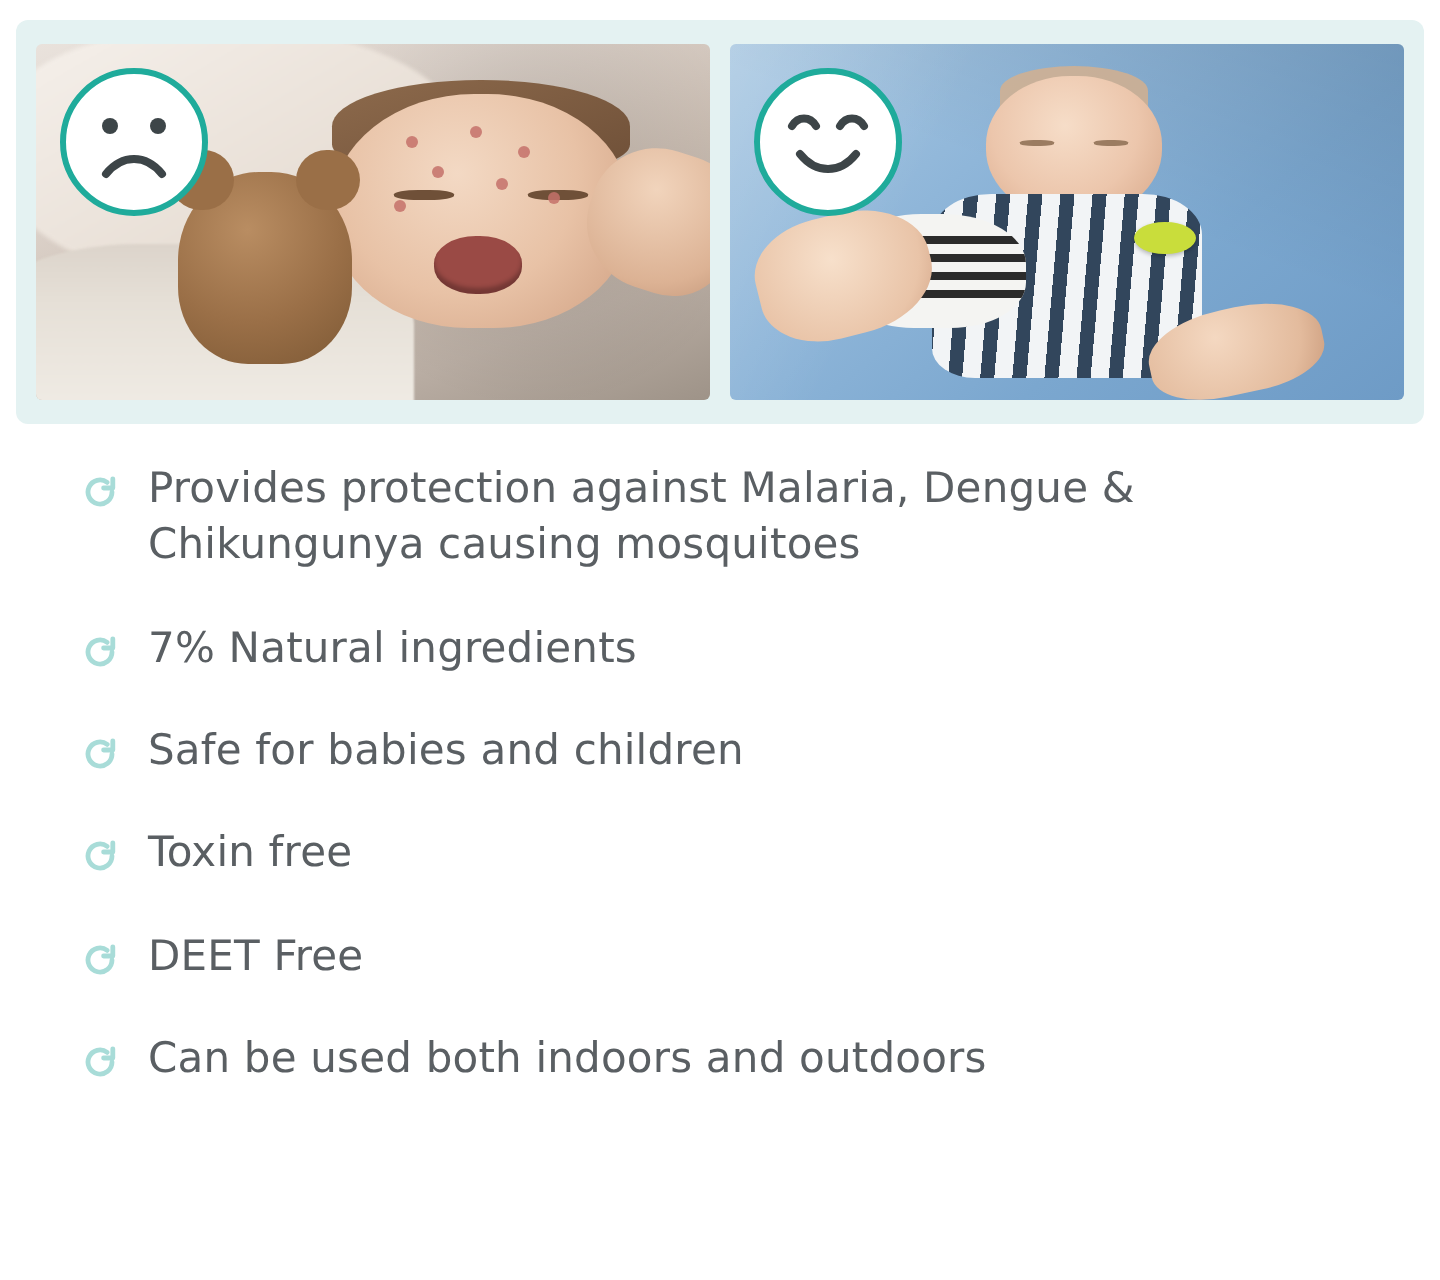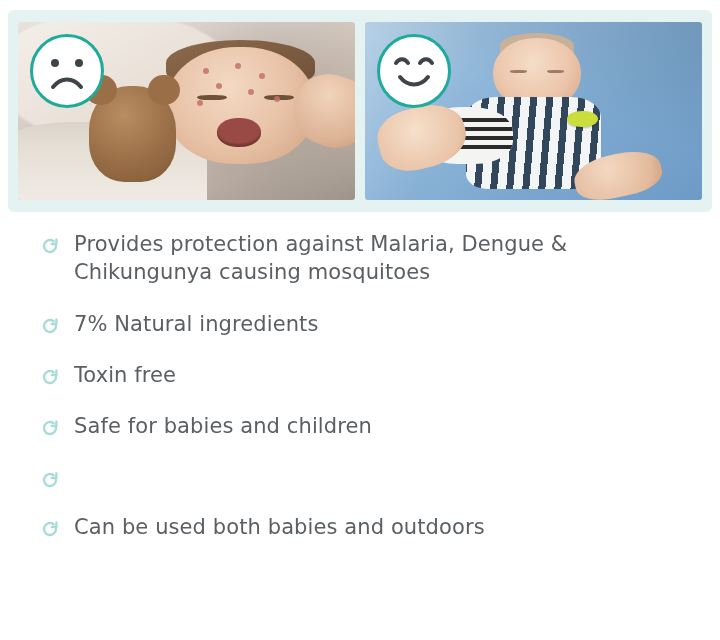--- a/index.html
+++ b/index.html
@@ -373,46 +373,47 @@
       <span class="text">7% Natural ingredients</span>
     </li>
 
     <li class="feature">
       <span class="bullet">
         <svg width="20" height="20" viewBox="0 0 20 20">
           <path d="M16 10 A6 6 0 1 1 13.6 5.2" stroke="#a8dcd8" stroke-width="2.4" fill="none" stroke-linecap="round"></path>
           <path d="M16.4 3.4 L16.4 8.0 L11.8 8.0" stroke="#a8dcd8" stroke-width="2.4" fill="none" stroke-linecap="round" stroke-linejoin="round"></path>
         </svg>
       </span>
+      <span class="text">Safe for babies and children</span>
+    </li>
+
+    <li class="feature">
+      <span class="bullet">
+        <svg width="20" height="20" viewBox="0 0 20 20">
+          <path d="M16 10 A6 6 0 1 1 13.6 5.2" stroke="#a8dcd8" stroke-width="2.4" fill="none" stroke-linecap="round"></path>
+          <path d="M16.4 3.4 L16.4 8.0 L11.8 8.0" stroke="#a8dcd8" stroke-width="2.4" fill="none" stroke-linecap="round" stroke-linejoin="round"></path>
+        </svg>
+      </span>
       <span class="text">Toxin free</span>
     </li>
 
     <li class="feature">
       <span class="bullet">
         <svg width="20" height="20" viewBox="0 0 20 20">
           <path d="M16 10 A6 6 0 1 1 13.6 5.2" stroke="#a8dcd8" stroke-width="2.4" fill="none" stroke-linecap="round"></path>
           <path d="M16.4 3.4 L16.4 8.0 L11.8 8.0" stroke="#a8dcd8" stroke-width="2.4" fill="none" stroke-linecap="round" stroke-linejoin="round"></path>
         </svg>
       </span>
-      <span class="text">Safe for babies and children</span>
-    </li>
-
-    <li class="feature">
-      <span class="bullet">
-        <svg width="20" height="20" viewBox="0 0 20 20">
-          <path d="M16 10 A6 6 0 1 1 13.6 5.2" stroke="#a8dcd8" stroke-width="2.4" fill="none" stroke-linecap="round"></path>
-          <path d="M16.4 3.4 L16.4 8.0 L11.8 8.0" stroke="#a8dcd8" stroke-width="2.4" fill="none" stroke-linecap="round" stroke-linejoin="round"></path>
-        </svg>
-      </span>
-    </li>
-
-    <li class="feature">
-      <span class="bullet">
-        <svg width="20" height="20" viewBox="0 0 20 20">
-          <path d="M16 10 A6 6 0 1 1 13.6 5.2" stroke="#a8dcd8" stroke-width="2.4" fill="none" stroke-linecap="round"></path>
-          <path d="M16.4 3.4 L16.4 8.0 L11.8 8.0" stroke="#a8dcd8" stroke-width="2.4" fill="none" stroke-linecap="round" stroke-linejoin="round"></path>
-        </svg>
-      </span>
-      <span class="text">Can be used both babies and outdoors</span>
+      <span class="text">DEET Free</span>
+    </li>
+
+    <li class="feature">
+      <span class="bullet">
+        <svg width="20" height="20" viewBox="0 0 20 20">
+          <path d="M16 10 A6 6 0 1 1 13.6 5.2" stroke="#a8dcd8" stroke-width="2.4" fill="none" stroke-linecap="round"></path>
+          <path d="M16.4 3.4 L16.4 8.0 L11.8 8.0" stroke="#a8dcd8" stroke-width="2.4" fill="none" stroke-linecap="round" stroke-linejoin="round"></path>
+        </svg>
+      </span>
+      <span class="text">Can be used both indoors and outdoors</span>
     </li>
 
   </ul>
 </div>
 
 </body></html>

